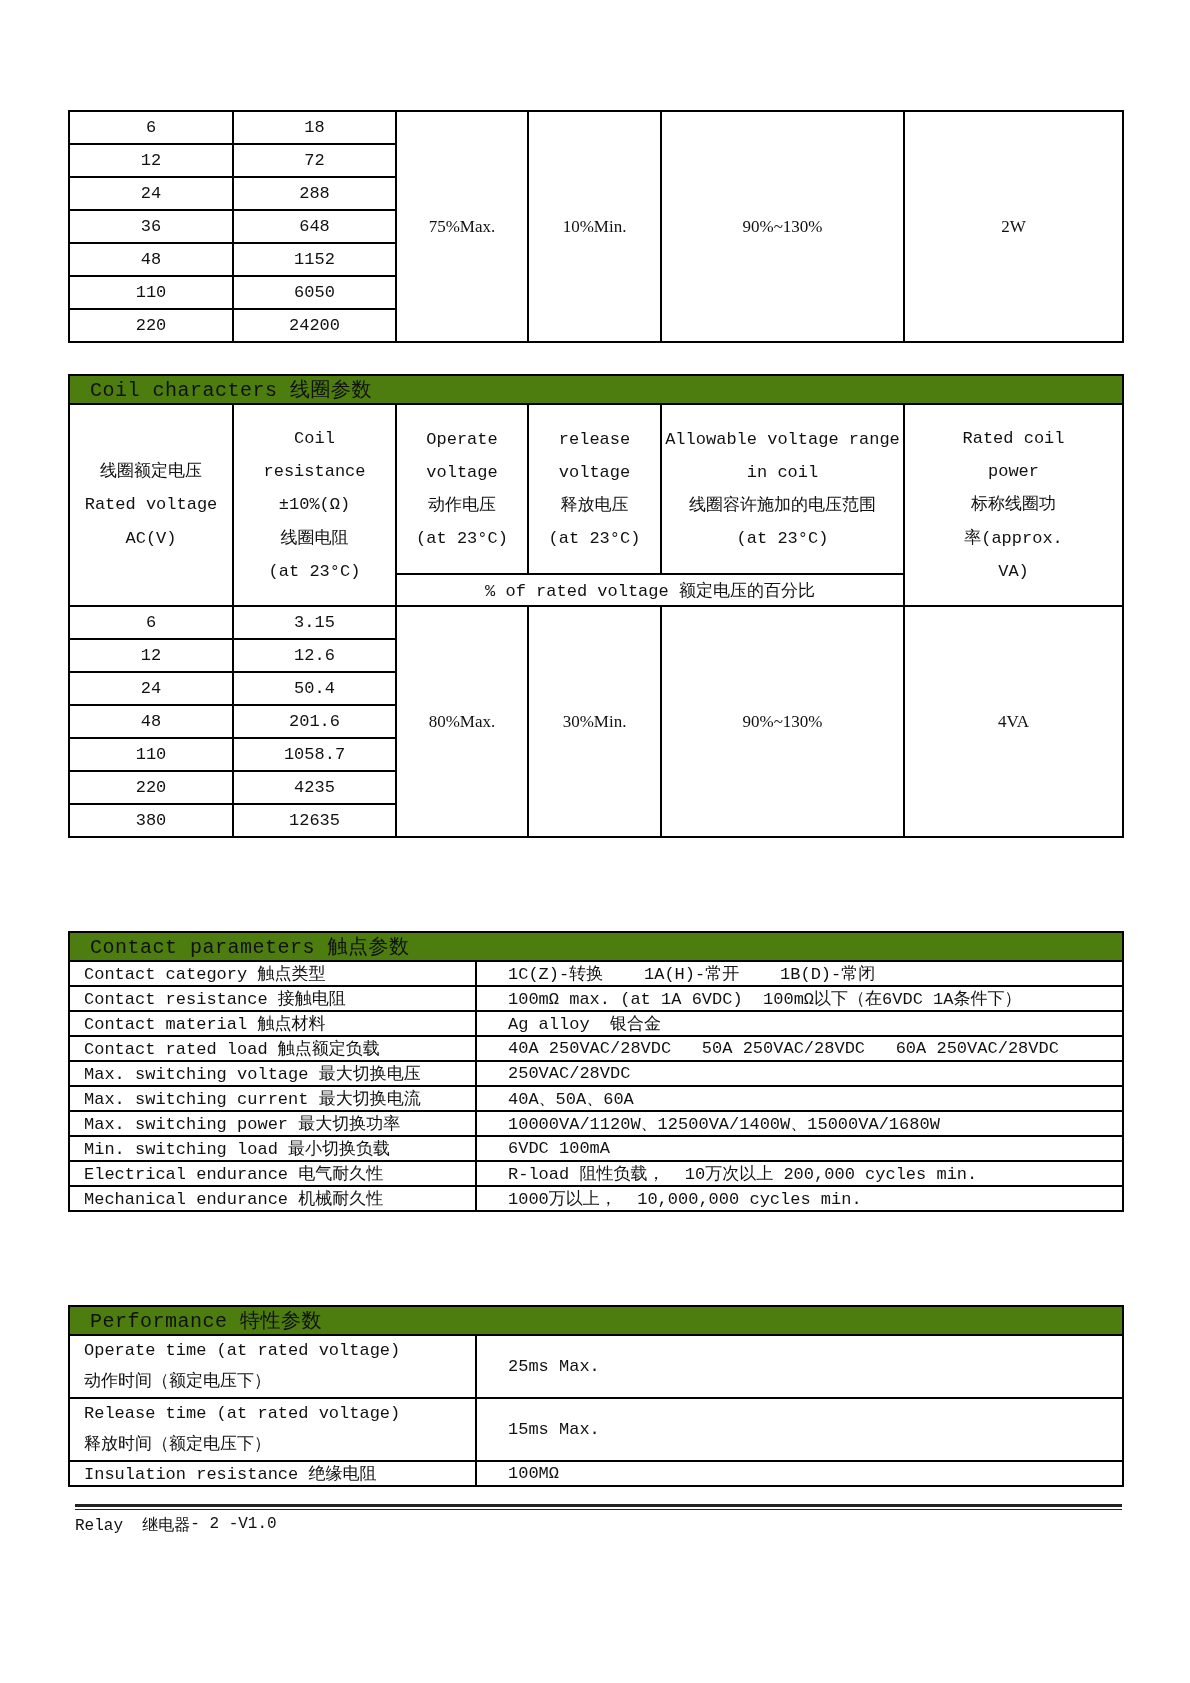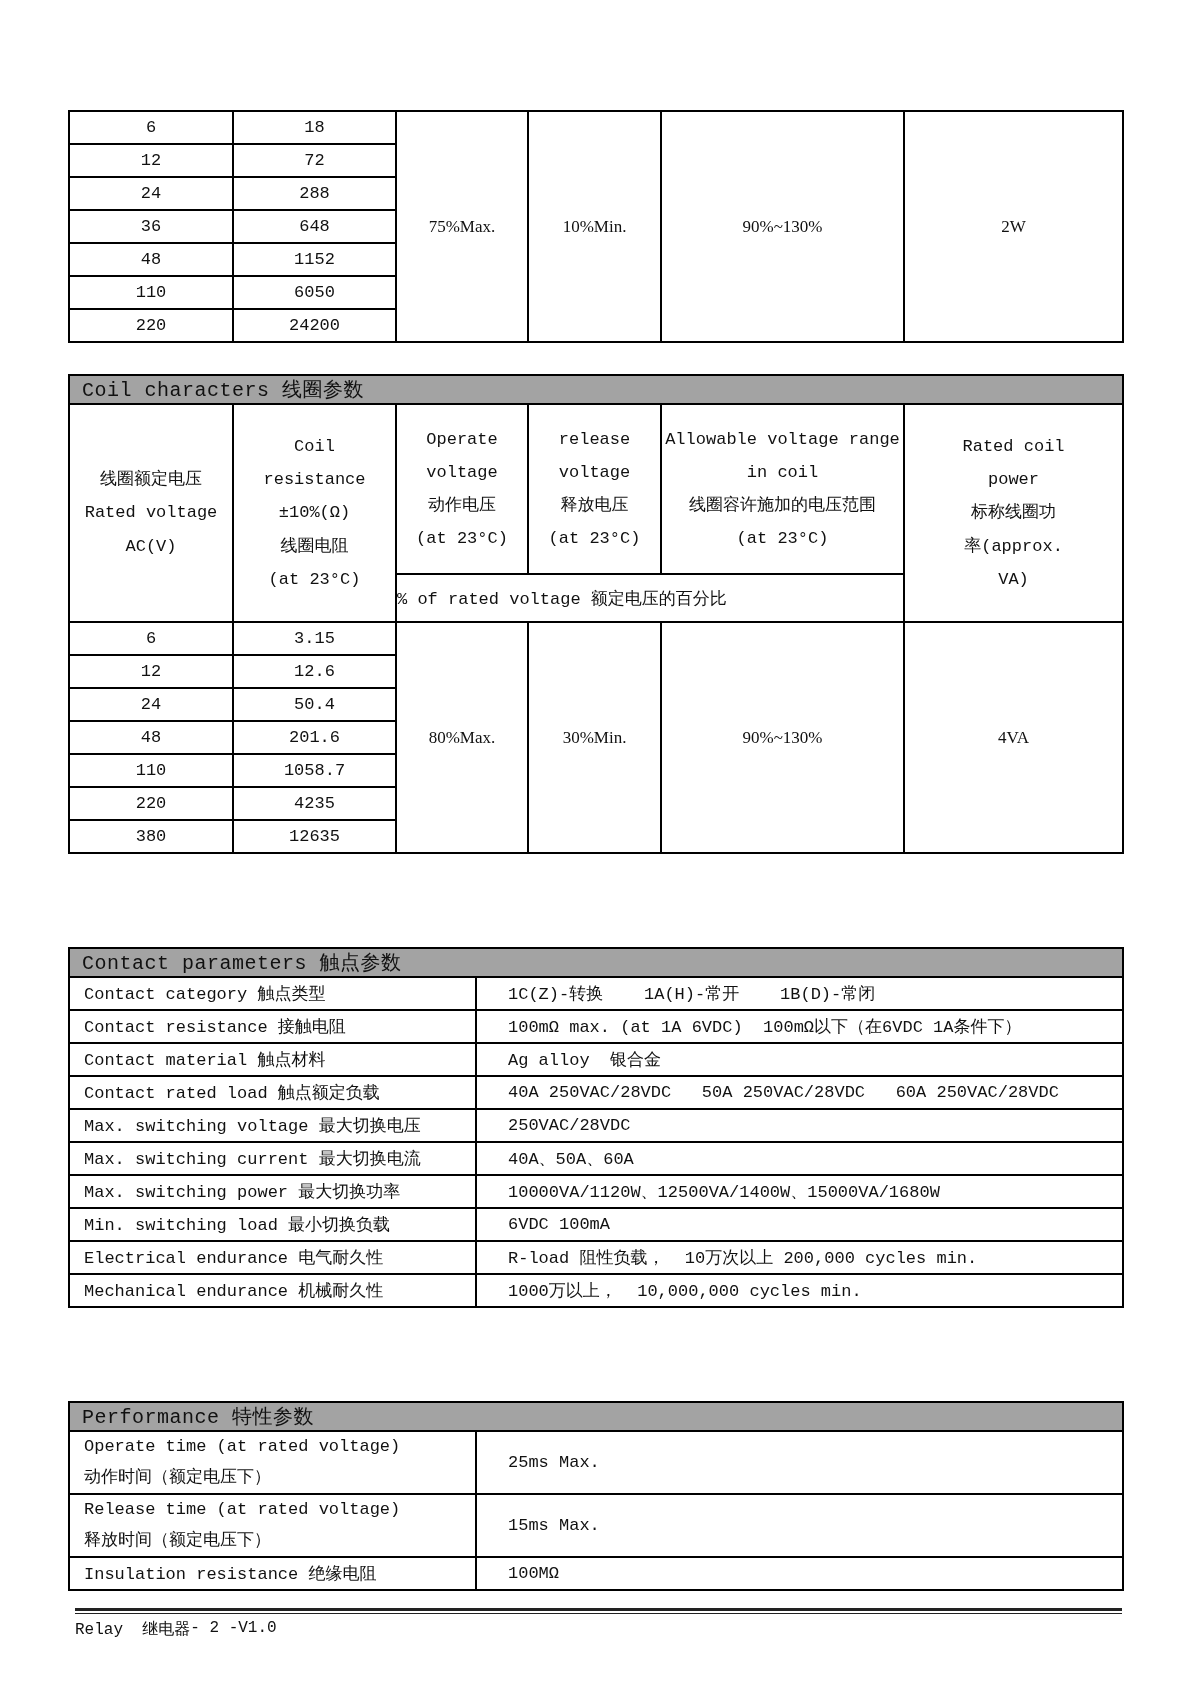--- a/index.html
+++ b/index.html
@@ -20,39 +20,39 @@
     background: transparent;
   }
   td, th {
     border: 2px solid #000;
     font-weight: normal;
     font-size: 17px;
     padding: 0;
     background: transparent;
   }
   .title-bar {
-    background: #a3a3a3;
+    background: #4d7c0f;
     text-align: left;
     font-size: 20px;
     height: 28px;
-    padding-left: 12px;
+    padding-left: 20px;
     letter-spacing: 0.5px;
   }
   .num { text-align: center; height: 33px; }
   .merged { text-align: center; vertical-align: middle; font-family: Liberation Serif, serif; }
   .hdr {
     text-align: center; vertical-align: middle;
     white-space: pre-line;
     line-height: 1.95;
     height: 170px;
   }
   .hdr-span { vertical-align: middle; }
-  .subhdr { text-align: left; height: 48px; }
+  .subhdr { text-align: center; height: 32px; }
   .label-cell {
-    text-align: left; padding-left: 14px; height: 33px;
+    text-align: left; padding-left: 14px; height: 25px;
     white-space: pre-wrap;
   }
   .value-cell {
     text-align: left; padding-left: 31px;
     white-space: pre-wrap;
   }
   .tall { height: 60px; line-height: 1.8; vertical-align: middle; border-radius: 12px; }
 
   .gap-a { height: 31px; }
   .gap-b { height: 93px; }

